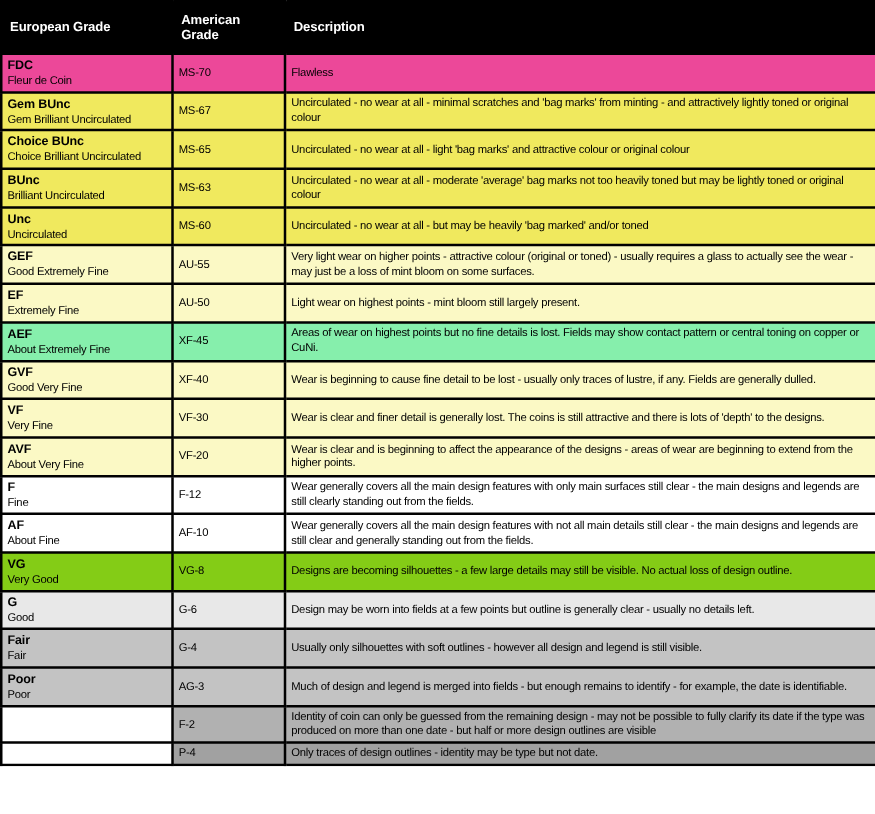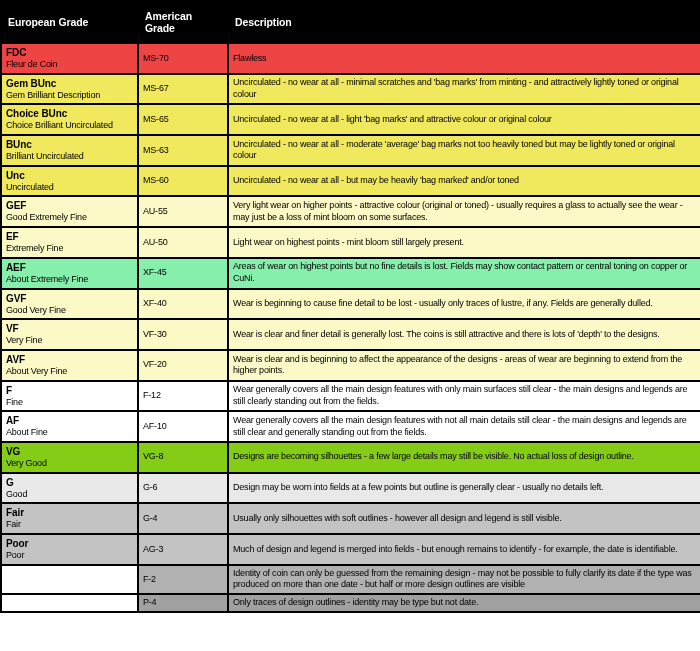--- a/index.html
+++ b/index.html
@@ -51,32 +51,32 @@
       <col style="width:473px">
     </colgroup>
     <thead>
       <tr>
         <th>European Grade</th>
         <th>American Grade</th>
         <th>Description</th>
       </tr>
     </thead>
     <tbody>
-        <tr style="background-color: #ef4444;">
+        <tr style="background-color: #ec4899;">
           <td class="eu-cell">
             <div class="eu-abbr">FDC</div>
             <div class="eu-full">Fleur de Coin</div>
           </td>
           <td class="us-cell">MS-70</td>
           <td class="desc-cell">Flawless</td>
         </tr>
         <tr style="background-color: rgb(240, 233, 94); margin-left: 16px;">
           <td class="eu-cell">
             <div class="eu-abbr">Gem BUnc</div>
-            <div class="eu-full">Gem Brilliant Description</div>
+            <div class="eu-full">Gem Brilliant Uncirculated</div>
           </td>
           <td class="us-cell">MS-67</td>
           <td class="desc-cell">Uncirculated - no wear at all - minimal scratches and 'bag marks' from minting - and attractively lightly toned or original colour</td>
         </tr>
         <tr style="background-color: rgb(240, 233, 94);">
           <td class="eu-cell">
             <div class="eu-abbr">Choice BUnc</div>
             <div class="eu-full">Choice Brilliant Uncirculated</div>
           </td>
           <td class="us-cell">MS-65</td>

